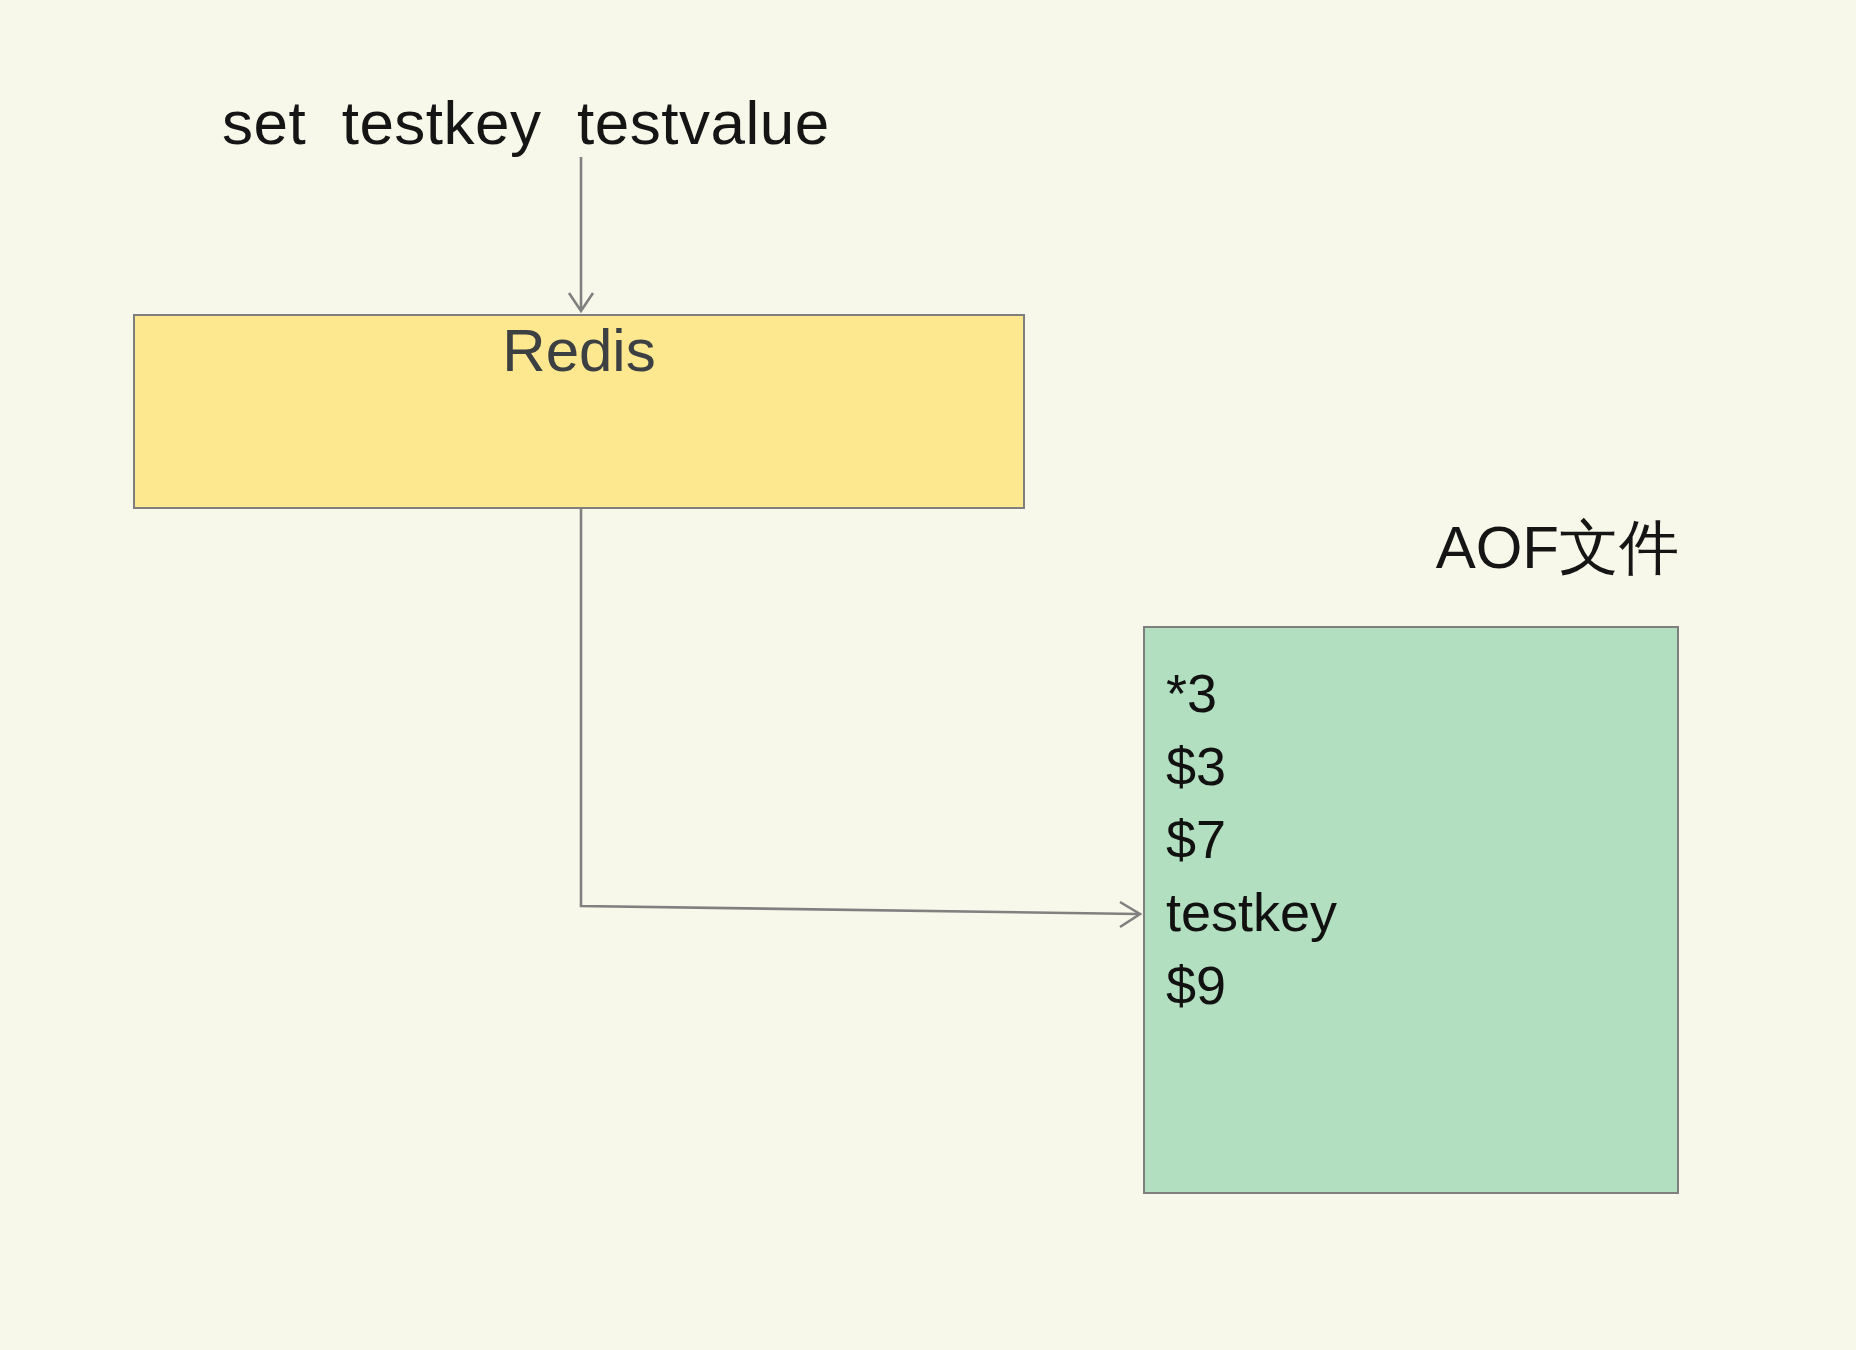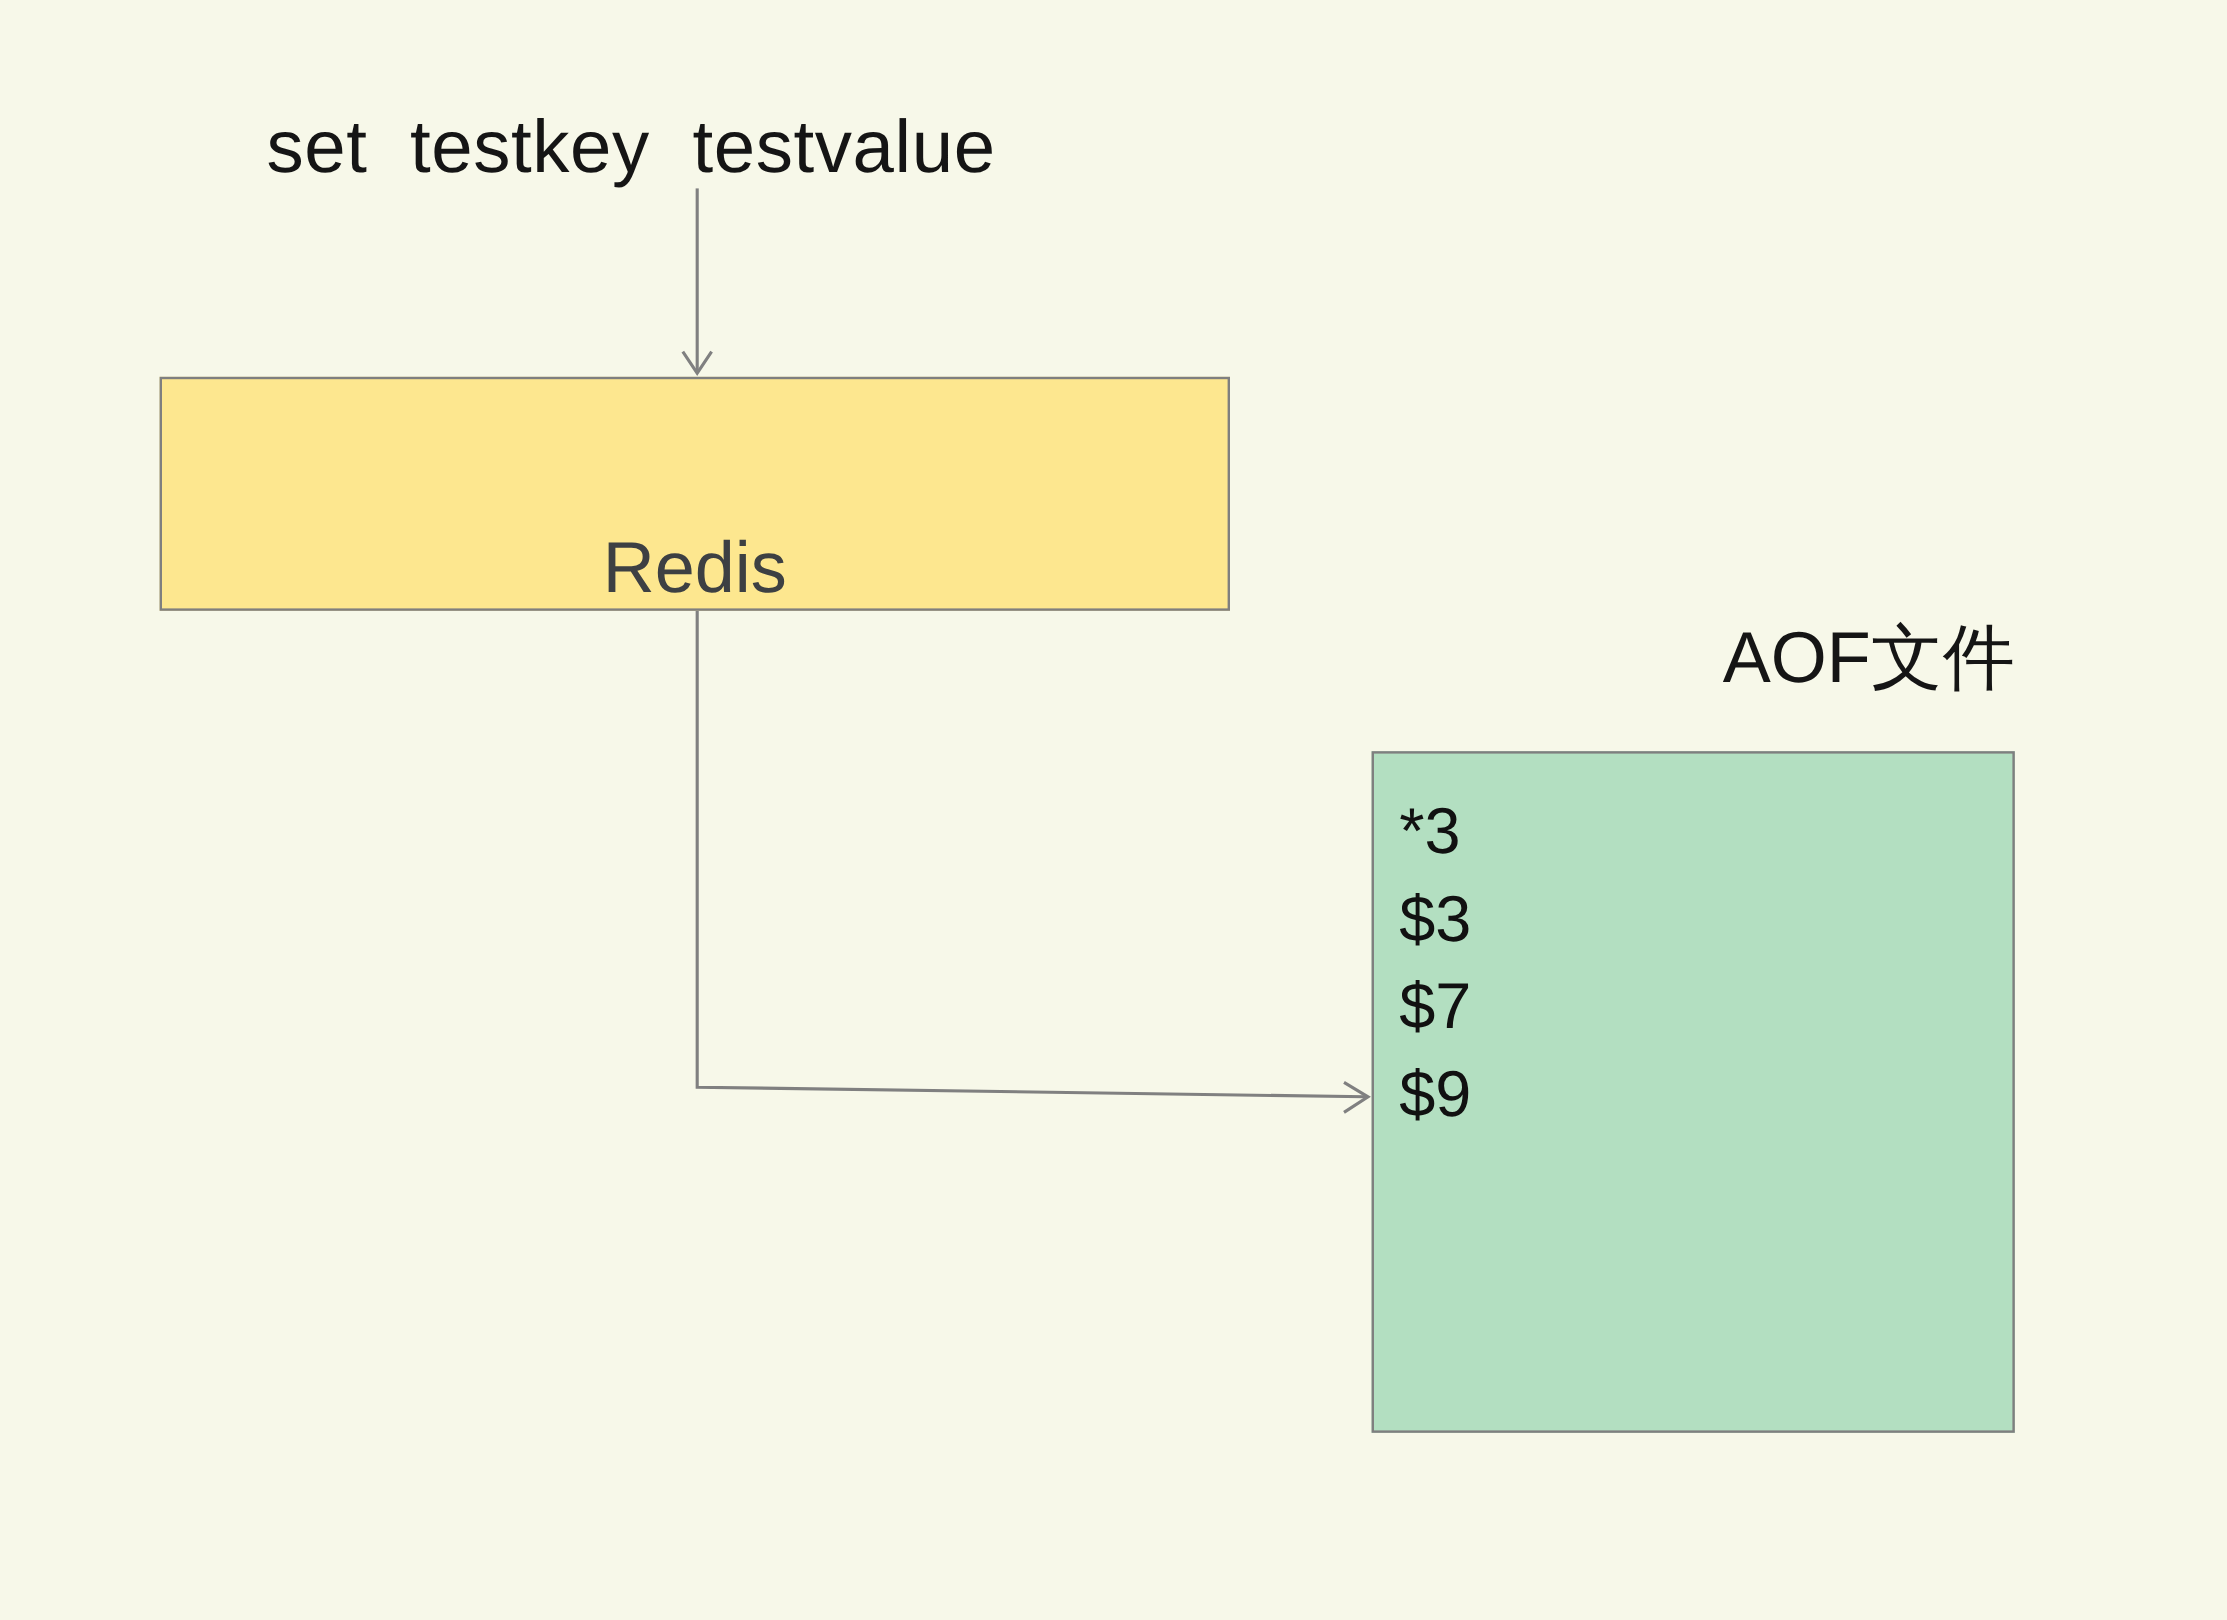--- a/index.html
+++ b/index.html
@@ -36,21 +36,21 @@
   .redis-box {
     position: absolute;
     left: 133px;
     top: 314px;
     width: 892px;
     height: 195px;
     background: #FDE78F;
     border: 2.5px solid #7F7F7F;
     box-sizing: border-box;
     display: flex;
-    align-items: flex-end;
+    align-items: flex-start;
     justify-content: center;
   }
   .redis-label {
     font-size: 60px;
     color: #3D4043;
   }
   .aof-title {
     position: absolute;
     left: 1143px;
     top: 512px;
@@ -101,16 +101,17 @@
   <div class="redis-box">
     <span class="redis-label">Redis</span>
   </div>
 
   <div class="aof-title">AOF文件</div>
 
   <div class="aof-box">
     <div class="aof-line">*3</div>
     <div class="aof-line">$3</div>
     <div class="aof-line">$7</div>
+    <div class="aof-line">testkey</div>
     <div class="aof-line">$9</div>
   </div>
 
 </div>
 
 </body></html>

